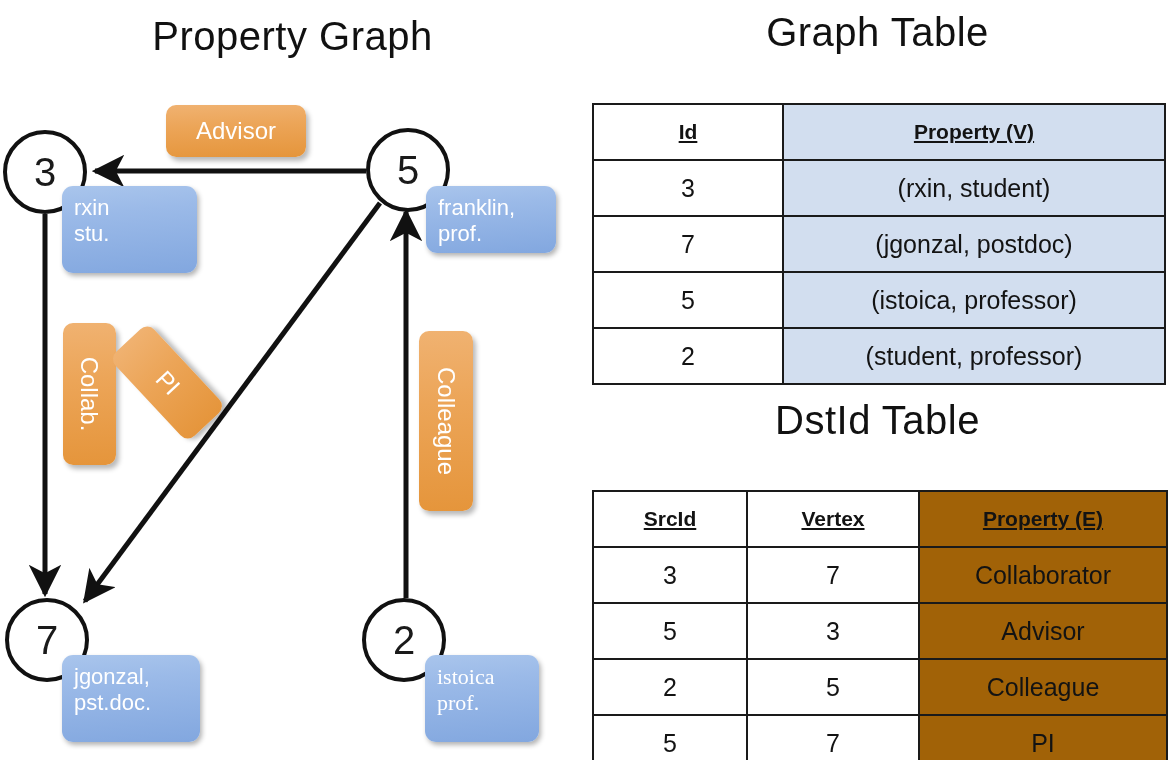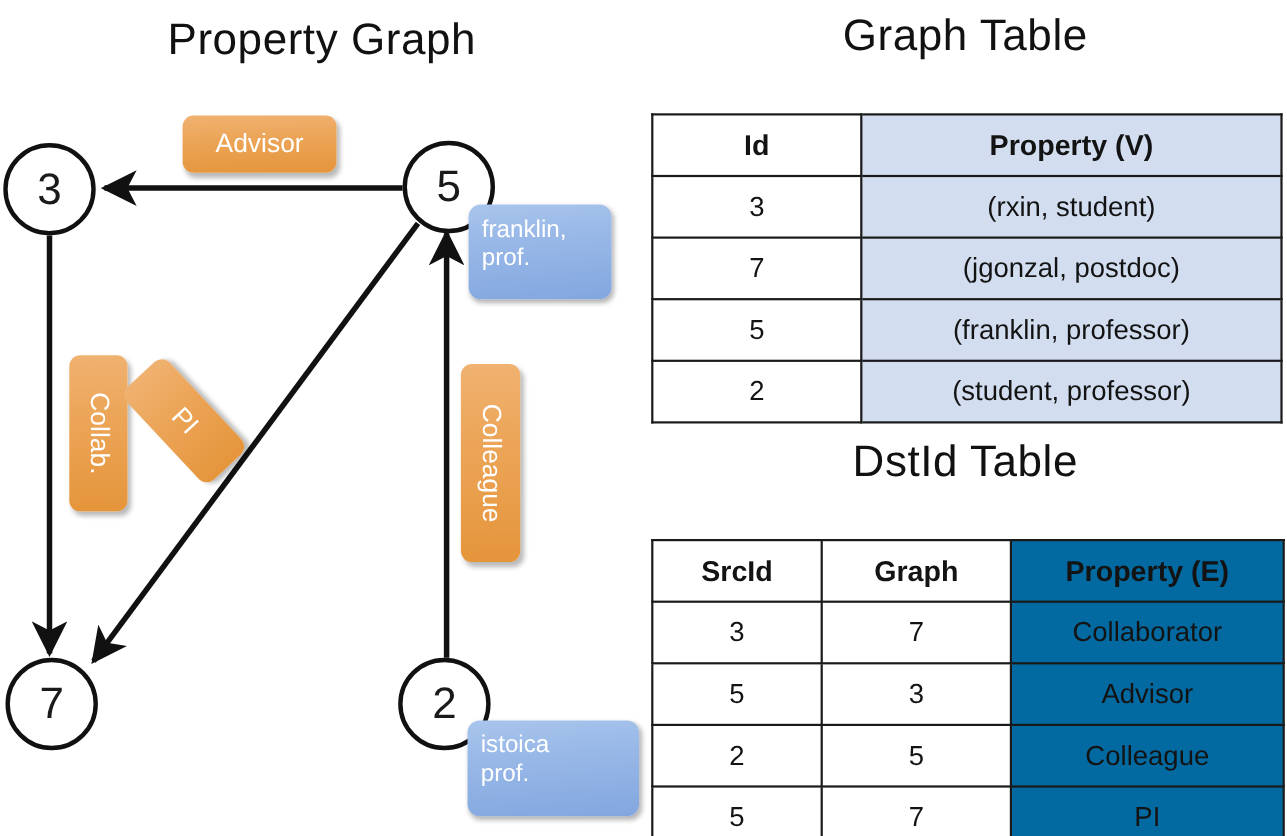--- a/index.html
+++ b/index.html
@@ -90,30 +90,30 @@
     border:2px solid #1a1a1a;
     text-align:center;
     font-weight:400;
     font-size:25px;
     color:#131313;
     padding:0;
     height:54px;
     vertical-align:middle;
     background:#ffffff;
   }
-  table.dtable th{font-weight:700;font-size:26px;}
+  table.dtable th{font-weight:700;font-size:21px;text-decoration:underline;}
 
   #vertex-table{left:592px;top:103px;width:572px;}
   #vertex-table .c-id{width:188px;}
   #vertex-table .c-prop{width:380px;background:#d2deef;margin-top:40px;}
 
   #edge-table{left:592px;top:490px;width:572px;}
   #edge-table .c-src{width:152px;margin-top:36px;}
   #edge-table .c-dst{width:170px;}
-  #edge-table .c-eprop{width:246px;background:#0369a1;}
+  #edge-table .c-eprop{width:246px;background:#a16207;}
 </style>
 </head>
 <body>
 
 <div class="big-title" id="title-property-graph">Property Graph</div>
 <div class="big-title" id="title-vertex-table">Graph Table</div>
 <div class="big-title" id="title-edge-table">DstId Table</div>
 
 <div class="panel" id="graph-panel">
 
@@ -139,28 +139,36 @@
     <g>
       <line x1="406" y1="598" x2="406" y2="212" stroke="#111111" stroke-width="5" marker-end="url(#ah)"></line>
     </g>
   </svg>
 
   <div class="vertex" style="left:3px;top:130px;">3</div>
   <div class="vertex" style="left:366px;top:128px;">5</div>
   <div class="vertex" style="left:5px;top:598px;">7</div>
   <div class="vertex" style="left:362px;top:598px;">2</div>
 
-
-  <div class="prop-box" style="left:426px;top:186px;width:130px;height:86px;">
+  <div class="prop-box" style="left:62px;top:186px;width:135px;height:87px;">
+    <div>rxin</div>
+    <div>stu.</div>
+  </div>
+
+  <div class="prop-box" style="left:426px;top:186px;width:130px;height:67px;">
     <div>franklin,</div>
     <div>prof.</div>
   </div>
 
-
-  <div class="prop-box" style="left:425px;top:655px;width:156px;height:87px;">
+  <div class="prop-box" style="left:62px;top:655px;width:138px;height:87px;">
+    <div>jgonzal,</div>
+    <div>pst.doc.</div>
+  </div>
+
+  <div class="prop-box" style="left:425px;top:655px;width:114px;height:87px;font-family:Liberation Serif, serif;">
     <div>istoica</div>
     <div>prof.</div>
   </div>
 
   <div class="edge-label" style="left:166px;top:105px;width:140px;height:52px;">
     <span>Advisor</span>
   </div>
 
   <div class="edge-label vert" style="left:63px;top:323px;width:53px;height:142px;">
     <span>Collab.</span>
@@ -187,34 +195,34 @@
     <tr>
       <td class="c-id">3</td>
       <td class="c-prop">(rxin, student)</td>
     </tr>
     <tr>
       <td class="c-id">7</td>
       <td class="c-prop">(jgonzal, postdoc)</td>
     </tr>
     <tr>
       <td class="c-id">5</td>
-      <td class="c-prop">(franklin, professor)</td>
+      <td class="c-prop">(istoica, professor)</td>
     </tr>
     <tr>
       <td class="c-id">2</td>
       <td class="c-prop">(student, professor)</td>
     </tr>
   </tbody>
 </table>
 
 <table class="dtable" id="edge-table">
   <thead>
     <tr>
       <th class="c-src">SrcId</th>
-      <th class="c-dst">Graph</th>
+      <th class="c-dst">Vertex</th>
       <th class="c-eprop">Property (E)</th>
     </tr>
   </thead>
   <tbody>
     <tr>
       <td class="c-src">3</td>
       <td class="c-dst">7</td>
       <td class="c-eprop">Collaborator</td>
     </tr>
     <tr>

